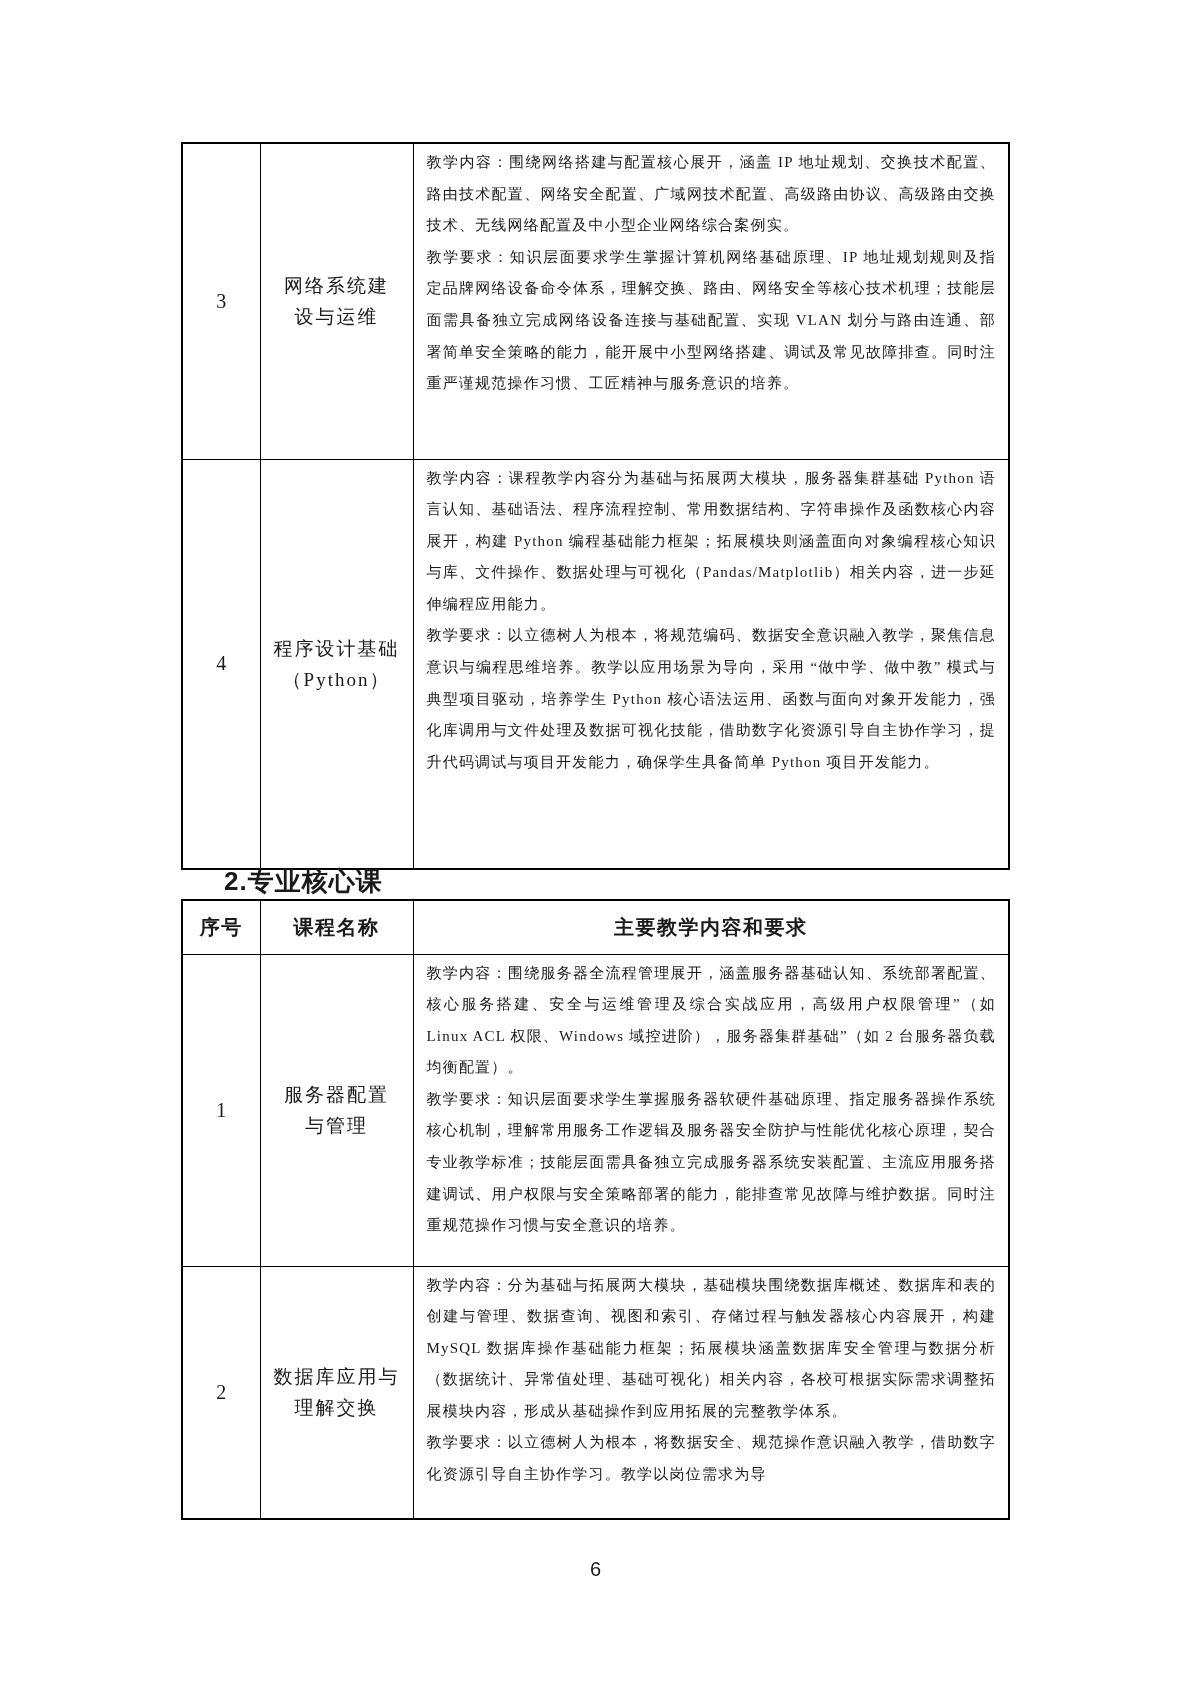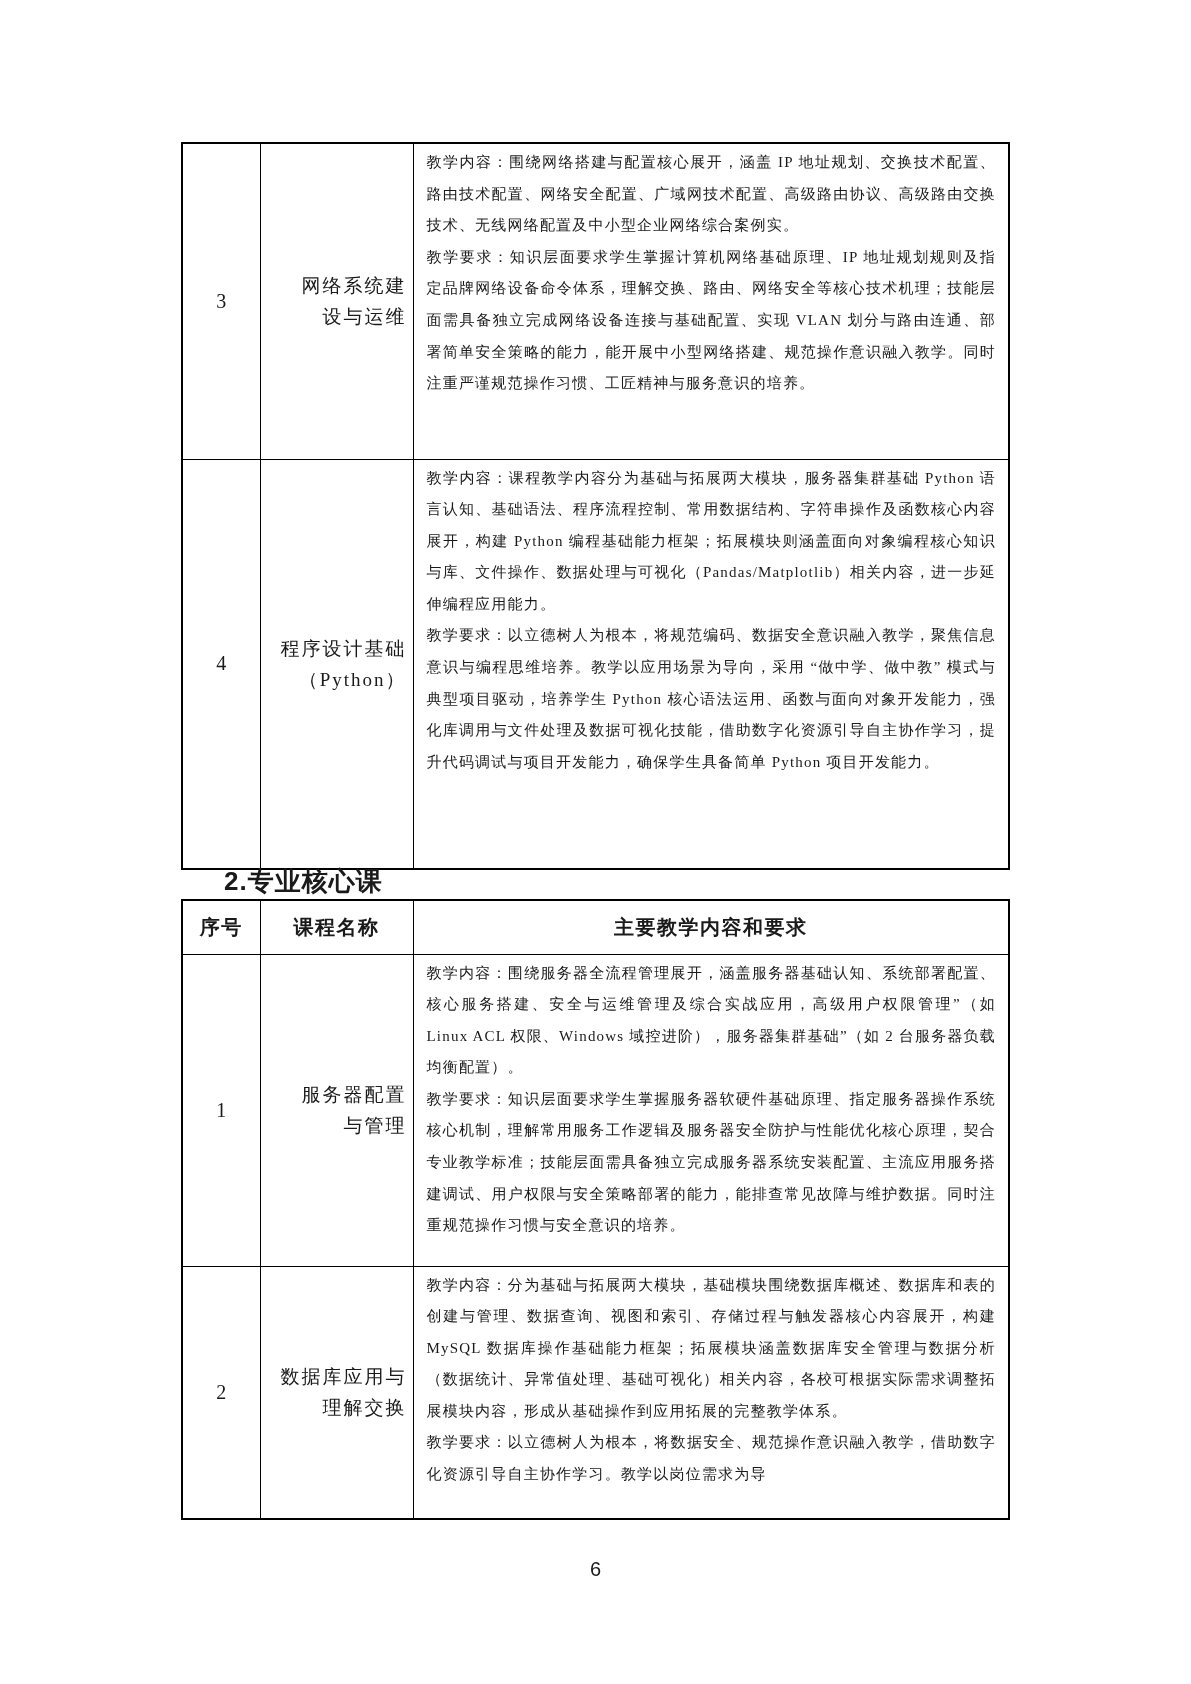--- a/index.html
+++ b/index.html
@@ -35,21 +35,21 @@
     font-size: 20px;
   }
   .c-name {
     text-align: center;
     vertical-align: middle;
     font-size: 19px;
     letter-spacing: 2px;
     line-height: 31px;
     padding: 0 6px;
   }
-  .c-name span { display: block; text-align: right; }
+  .c-name span { display: block; }
   .c-body {
     vertical-align: top;
     padding: 3px 12px 2px 13px;
     font-size: 15px;
     letter-spacing: 1.2px;
     line-height: 31.6px;
   }
   .para {
     text-align: justify;
     margin: 0;
@@ -96,21 +96,21 @@
     </colgroup>
     <tbody>
       <tr style="height:316px">
         <td class="c-no">3</td>
         <td class="c-name">
           <span>网络系统建</span>
           <span>设与运维</span>
         </td>
         <td class="c-body">
           <div class="para">教学内容：围绕网络搭建与配置核心展开，涵盖 IP 地址规划、交换技术配置、路由技术配置、网络安全配置、广域网技术配置、高级路由协议、高级路由交换技术、无线网络配置及中小型企业网络综合案例实。</div>
-          <div class="para">教学要求：知识层面要求学生掌握计算机网络基础原理、IP 地址规划规则及指定品牌网络设备命令体系，理解交换、路由、网络安全等核心技术机理；技能层面需具备独立完成网络设备连接与基础配置、实现 VLAN 划分与路由连通、部署简单安全策略的能力，能开展中小型网络搭建、规范操作意识融入教学。同时注重严谨规范操作习惯、工匠精神与服务意识的培养。</div>
+          <div class="para">教学要求：知识层面要求学生掌握计算机网络基础原理、IP 地址规划规则及指定品牌网络设备命令体系，理解交换、路由、网络安全等核心技术机理；技能层面需具备独立完成网络设备连接与基础配置、实现 VLAN 划分与路由连通、部署简单安全策略的能力，能开展中小型网络搭建、调试及常见故障排查。同时注重严谨规范操作习惯、工匠精神与服务意识的培养。</div>
         </td>
       </tr>
       <tr style="height:410px">
         <td class="c-no">4</td>
         <td class="c-name">
           <span>程序设计基础</span>
           <span>（Python）</span>
         </td>
         <td class="c-body">
           <div class="para">教学内容：课程教学内容分为基础与拓展两大模块，服务器集群基础 Python 语言认知、基础语法、程序流程控制、常用数据结构、字符串操作及函数核心内容展开，构建 Python 编程基础能力框架；拓展模块则涵盖面向对象编程核心知识与库、文件操作、数据处理与可视化（Pandas/Matplotlib）相关内容，进一步延伸编程应用能力。</div>

